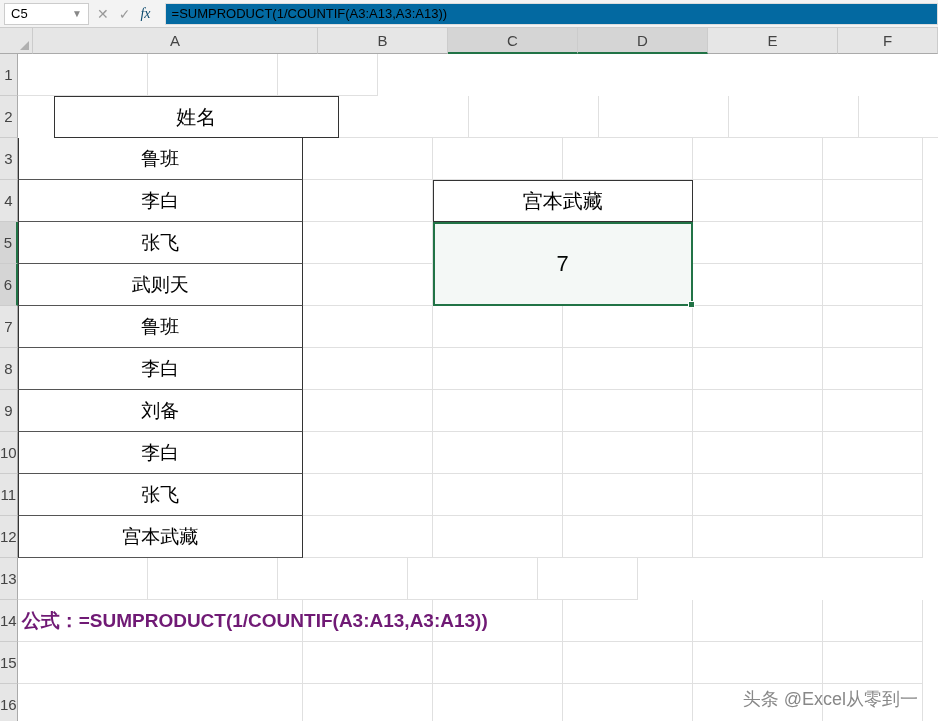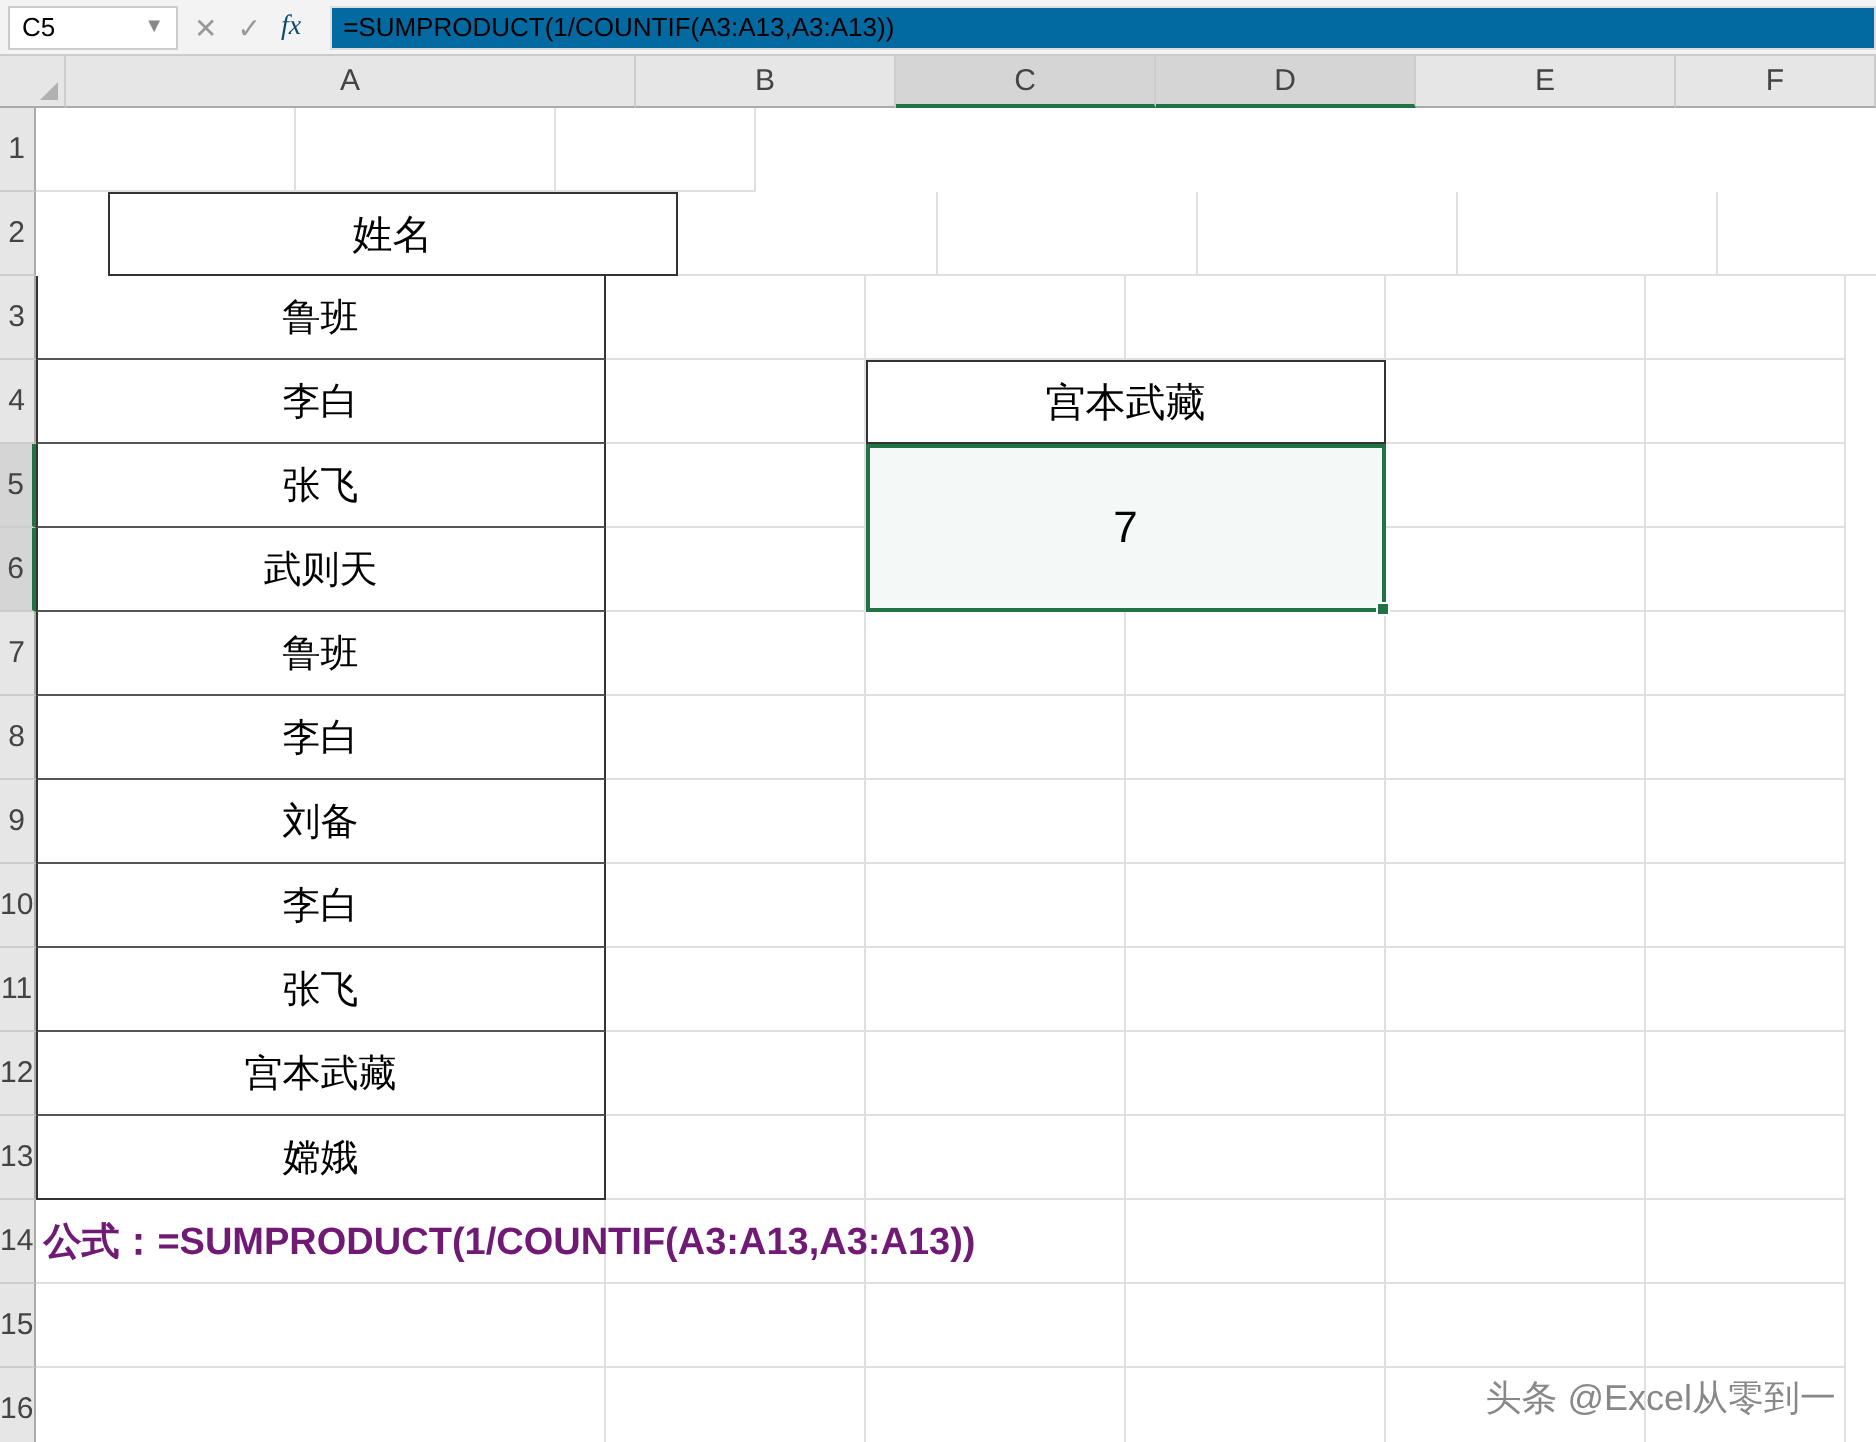--- a/index.html
+++ b/index.html
@@ -197,21 +197,20 @@
           </div>
         <div class="cell-row">
             <div class="cell col-a data-cell">宫本武藏</div>
             <div class="cell col-b"></div>
             <div class="cell col-c"></div>
             <div class="cell col-d"></div>
             <div class="cell col-e"></div>
             <div class="cell col-f"></div>
           </div>
         <div class="cell-row">
-            <div class="cell col-a data-cell last">嫦娥</div>
             <div class="cell col-b"></div>
             <div class="cell col-c"></div>
             <div class="cell col-d"></div>
             <div class="cell col-e"></div>
             <div class="cell col-f"></div>
           </div>
 
         <div class="cell-row">
             <div class="cell col-a formula-text" style="overflow:visible">公式：=SUMPRODUCT(1/COUNTIF(A3:A13,A3:A13))</div>
             <div class="cell col-b"></div>

